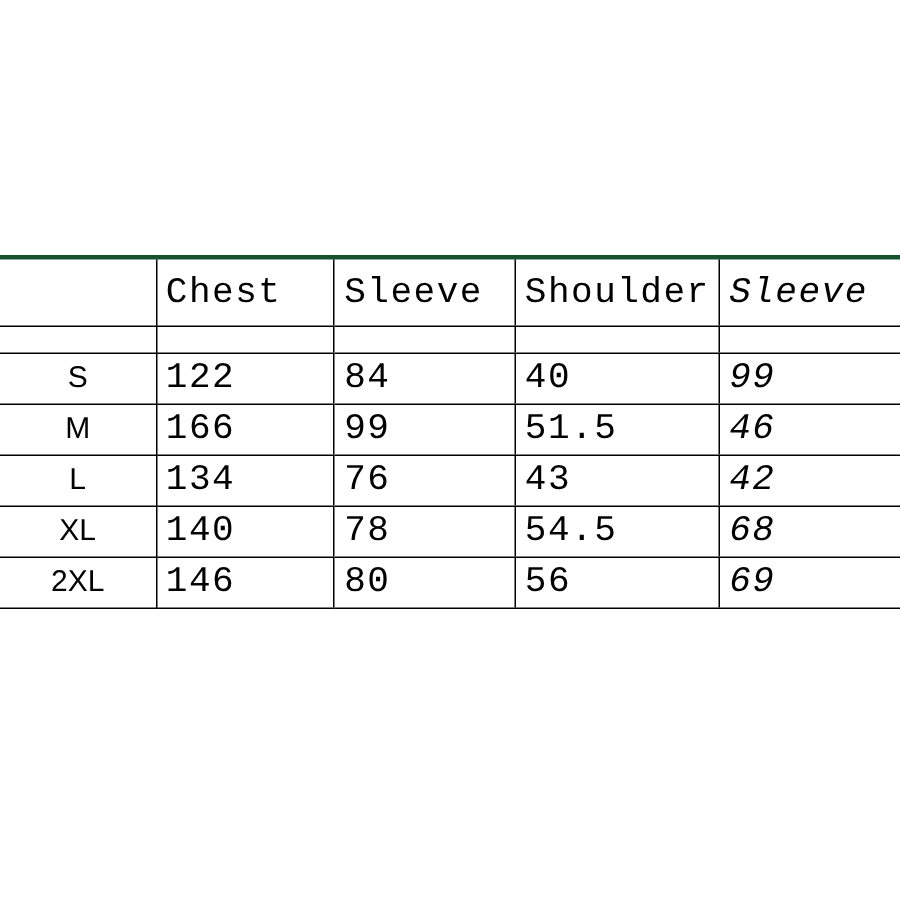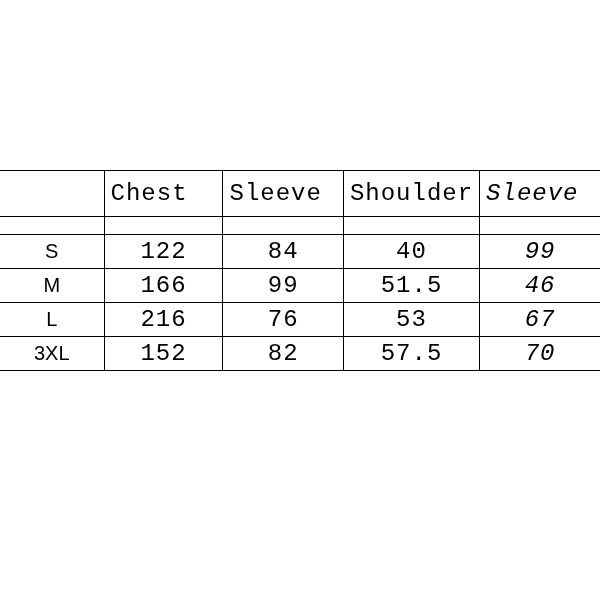--- a/index.html
+++ b/index.html
@@ -47,28 +47,28 @@
     }
     .col-size {
       width: 110px;
       text-align: center;
       font-family: Arial, sans-serif;
       font-size: 20px;
       border-left: none;
     }
     .col-val {
       width: 122px;
-      text-align: center;
+      text-align: left;
       font-family: "Courier New", monospace;
       letter-spacing: 1px;
       border-right: none;
     }
     .col-val.last { border-right: none; font-style: italic; }
     
-    table { border-top: 1px solid #14532d; }
+    table { border-top: 3px solid #14532d; }
   </style>
 </head>
 <body>
 
 <div class="sheet">
 <table>
   <tbody>
         <tr class="header-row">
     <td class="col-size"></td>
     <td class="col-val">Chest</td>
@@ -92,27 +92,34 @@
   </tr>
   <tr class="data-row">
     <td class="col-size">M</td>
     <td class="col-val">166</td>
     <td class="col-val">99</td>
     <td class="col-val">51.5</td>
     <td class="col-val last">46</td>
   </tr>
   <tr class="data-row">
     <td class="col-size">L</td>
-    <td class="col-val">216</td>
+    <td class="col-val">134</td>
     <td class="col-val">76</td>
-    <td class="col-val">53</td>
-    <td class="col-val last">67</td>
+    <td class="col-val">43</td>
+    <td class="col-val last">42</td>
   </tr>
   <tr class="data-row">
-    <td class="col-size">3XL</td>
-    <td class="col-val">152</td>
-    <td class="col-val">82</td>
-    <td class="col-val">57.5</td>
-    <td class="col-val last">70</td>
+    <td class="col-size">XL</td>
+    <td class="col-val">140</td>
+    <td class="col-val">78</td>
+    <td class="col-val">54.5</td>
+    <td class="col-val last">68</td>
+  </tr>
+  <tr class="data-row">
+    <td class="col-size">2XL</td>
+    <td class="col-val">146</td>
+    <td class="col-val">80</td>
+    <td class="col-val">56</td>
+    <td class="col-val last">69</td>
   </tr>
 </tbody>
     </table>
 </div>
 
 </body></html>

